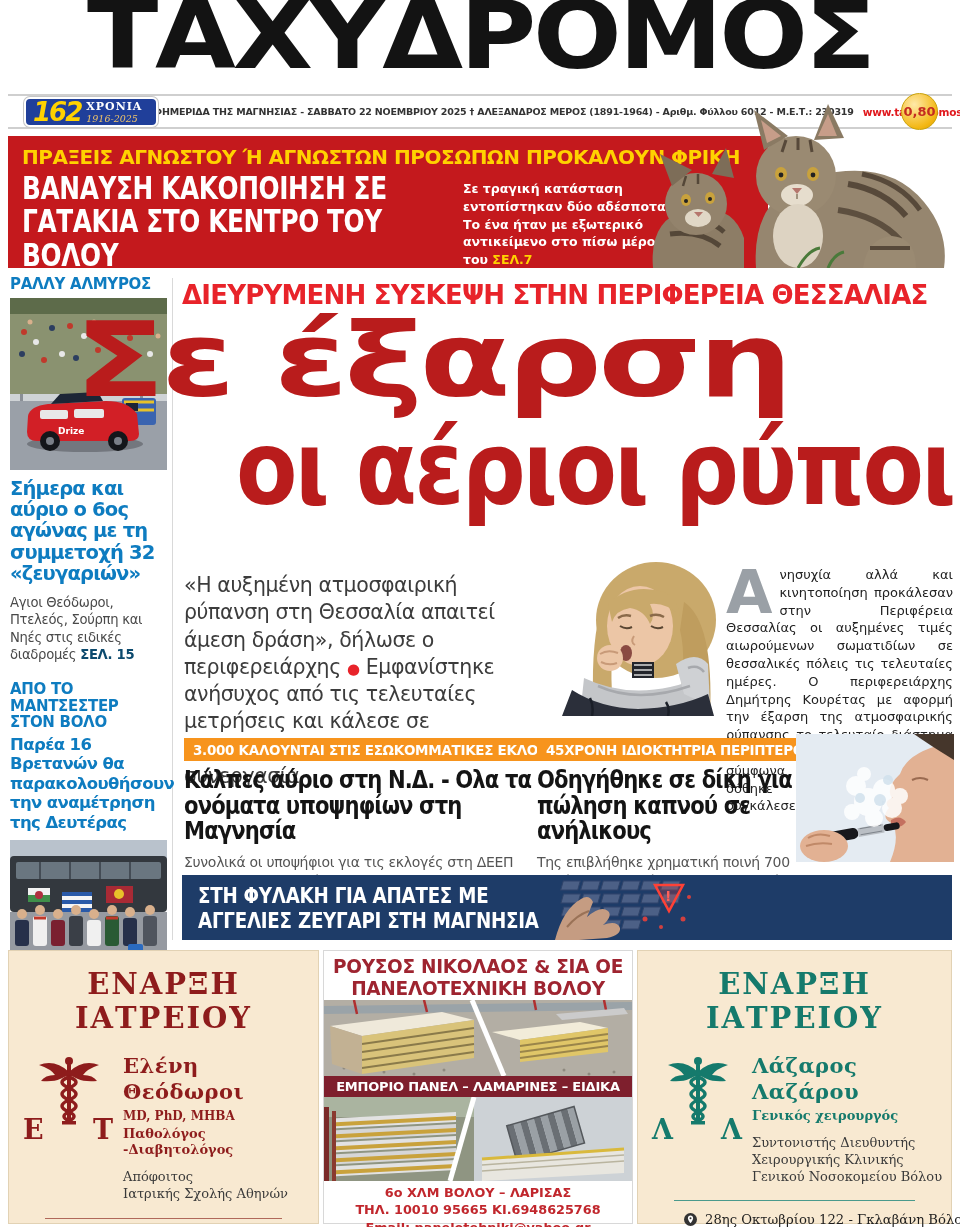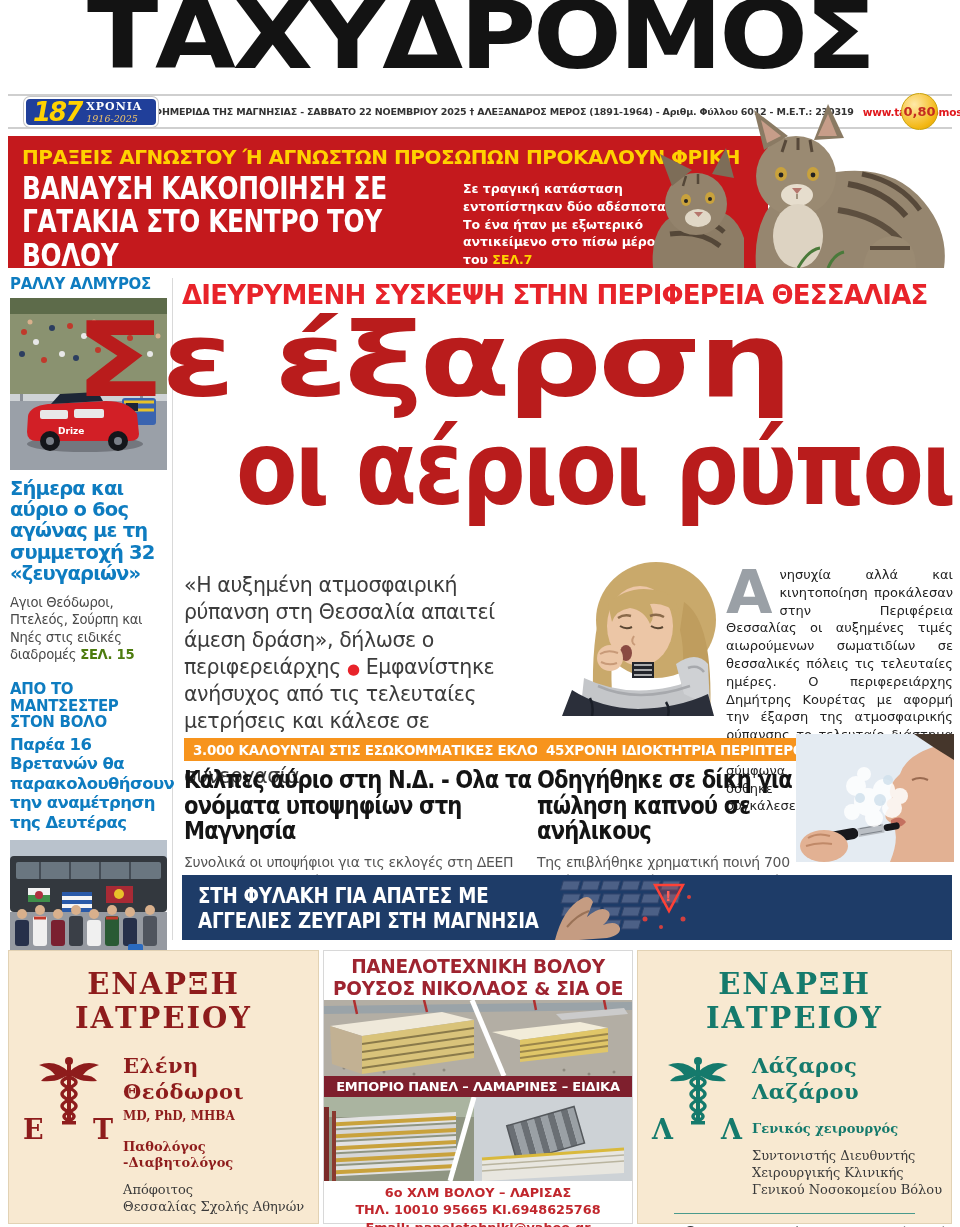--- a/index.html
+++ b/index.html
@@ -25,21 +25,21 @@
   .price-coin { position:absolute; top:93px; right:22px; width:37px; height:37px; border-radius:50%;
       background:radial-gradient(circle at 35% 30%, #ffe9a8, #f3b713 70%, #d89a06); border:1px solid #caa20a;
       display:flex; align-items:center; justify-content:center; font-size:13px; font-weight:bold; color:#c42b20; z-index:6; }
 
   
   .banner { position:absolute; top:136px; left:8px; width:760px; height:132px; background:#c4191d; }
   .banner-kicker { position:absolute; top:9px; left:14px; font-size:20px; font-weight:900; color:#ffd200; letter-spacing:-0.5px; white-space:nowrap; }
   .banner-headline { position:absolute; top:36px; left:14px; width:565px; font-size:31px; font-weight:900; color:#fff;
       line-height:1.08; letter-spacing:-0.5px; transform:scaleX(0.80); transform-origin:0 0; }
   .banner-sub { position:absolute; top:44px; left:455px; width:222px; font-size:12.5px; font-weight:bold; color:#fff; line-height:1.42; }
-  .pageref { color:#4d7c0f; font-weight:900; }
+  .pageref { color:#0c4a6e; font-weight:900; }
   .pageref-yellow { color:#ffd200; font-weight:900; }
   .kittens-photo { position:absolute; top:98px; left:648px; width:304px; height:170px; z-index:4; }
 
   
   .col-divider { position:absolute; top:278px; left:172px; width:1px; height:662px; background:#d9d9d9; }
 
   .sidebar { position:absolute; top:276px; left:10px; width:157px; }
   .sb-kicker { font-size:15px; font-weight:900; color:#0e7cc0; line-height:1.1; letter-spacing:-0.3px; }
   .sb-photo { width:157px; margin-top:5px; display:block; }
   .sb-headline { margin-top:8px; font-size:19.5px; font-weight:900; color:#0e7cc0; line-height:1.1; letter-spacing:-0.8px; }
@@ -89,21 +89,21 @@
   .maroon { color:#8e1c1c; }
   .teal { color:#157a6c; }
   .logo-row { display:flex; margin:18px 8px 0 14px; }
   .caduceus-box { position:relative; width:92px; height:96px; flex:none; }
   .caduceus-box svg { position:absolute; top:0; left:14px; }
   .mono { position:absolute; bottom:4px; font-family:"DejaVu Serif","Liberation Serif",serif; font-size:27px; font-weight:bold; }
   .mono-l { left:0; } .mono-r { right:2px; }
   .doc-info { margin-left:8px; line-height:1.25; }
   .doc-name { font-family:"DejaVu Serif","Liberation Serif",serif; font-size:21px; font-weight:bold; letter-spacing:0.5px; }
   .doc-creds { font-family:"DejaVu Serif","Liberation Serif",serif; font-size:12px; font-weight:bold; margin-top:3px; }
-  .doc-spec { font-family:"DejaVu Serif","Liberation Serif",serif; font-size:13px; font-weight:bold; margin-top:15px; }
+  .doc-spec { font-family:"DejaVu Serif","Liberation Serif",serif; font-size:13px; font-weight:bold; margin-top:2px; }
   .doc-detail { font-family:"DejaVu Serif","Liberation Serif",serif; font-size:13px; color:#3a3a3a; line-height:1.3; }
   .doc-detail-block { margin-top:11px; }
   .ad-divider { margin:15px 36px 0; border-top:1.5px solid #b0685a; }
   .ad-divider-teal { border-top-color:#4a9a8c; }
   .contacts { margin:11px 0 0 46px; }
   .contact-row { display:flex; align-items:center; margin-top:4px; }
   .contact-row svg { flex:none; margin-right:8px; }
   .contact-text { font-family:"DejaVu Serif","Liberation Serif",serif; font-size:13.2px; color:#1d1d1d; white-space:nowrap; }
 
   .ad-mid-title { padding-top:5px; text-align:center; font-size:18.5px; font-weight:900; color:#9e2430; line-height:1.18; letter-spacing:-0.3px; }
@@ -117,21 +117,21 @@
 <div class="page">
 
   <div class="masthead-title">ΤΑΧΥΔΡΟΜΟΣ</div>
   <div class="dateline-row">
     <div class="dateline-text">
       <span>ΚΑΘΗΜΕΡΙΝΗ ΕΦΗΜΕΡΙΔΑ ΤΗΣ ΜΑΓΝΗΣΙΑΣ  - ΣΑΒΒΑΤΟ 22 ΝΟΕΜΒΡΙΟΥ 2025  † ΑΛΕΞΑΝΔΡΟΣ ΜΕΡΟΣ (1891-1964) - Αριθμ. Φύλλου 6012 - Μ.Ε.Τ.: 230319</span>
       <span class="website">www.taxydromos.gr</span>
     </div>
   </div>
   <div class="anniv-badge">
-    <span class="anniv-number">187</span>
+    <span class="anniv-number">162</span>
     <span class="anniv-col">
       <span class="anniv-word">ΧΡΟΝΙΑ</span>
       <span class="anniv-years">1916-2025</span>
     </span>
   </div>
   <div class="price-coin">
     <span>0,80</span>
   </div>
 
   <div class="banner">
@@ -433,32 +433,32 @@
         </svg>
         <span class="mono mono-l maroon">Ε</span>
         <span class="mono mono-r maroon">Τ</span>
       </div>
       <div class="doc-info">
         <div class="doc-name maroon">Ελένη Θεόδωροι</div>
         <div class="doc-creds maroon">MD, PhD, MHBA</div>
         <div class="doc-spec maroon">Παθολόγος -Διαβητολόγος</div>
         <div class="doc-detail-block">
           <div class="doc-detail">Απόφοιτος</div>
-          <div class="doc-detail">Θεσσαλίας Σχολής Αθηνών</div>
+          <div class="doc-detail">Ιατρικής Σχολής Αθηνών</div>
         </div>
       </div>
     </div>
     <div class="ad-divider"></div>
 
   </div>
 
   <div class="ad ad-mid">
     <div class="ad-mid-title">
+      <div>ΡΟΥΣΟΣ ΝΙΚΟΛΑΟΣ &amp; ΣΙΑ ΟΕ</div>
       <div>ΠΑΝΕΛΟΤΕΧΝΙΚΗ ΒΟΛΟΥ</div>
-      <div>ΡΟΥΣΟΣ ΝΙΚΟΛΑΟΣ &amp; ΣΙΑ ΟΕ</div>
     </div>
     <svg class="panels-photo" viewBox="0 0 308 76" width="308" height="76">
       <rect width="308" height="76" fill="#b3aea4"></rect>
       <g fill="#8e897f">
           <circle cx="20" cy="68" r="1.5"></circle>
           <circle cx="60" cy="72" r="1.5"></circle>
           <circle cx="120" cy="70" r="1.5"></circle>
           <circle cx="180" cy="72" r="1.5"></circle>
           <circle cx="240" cy="70" r="1.5"></circle>
           <circle cx="290" cy="72" r="1.5"></circle>

